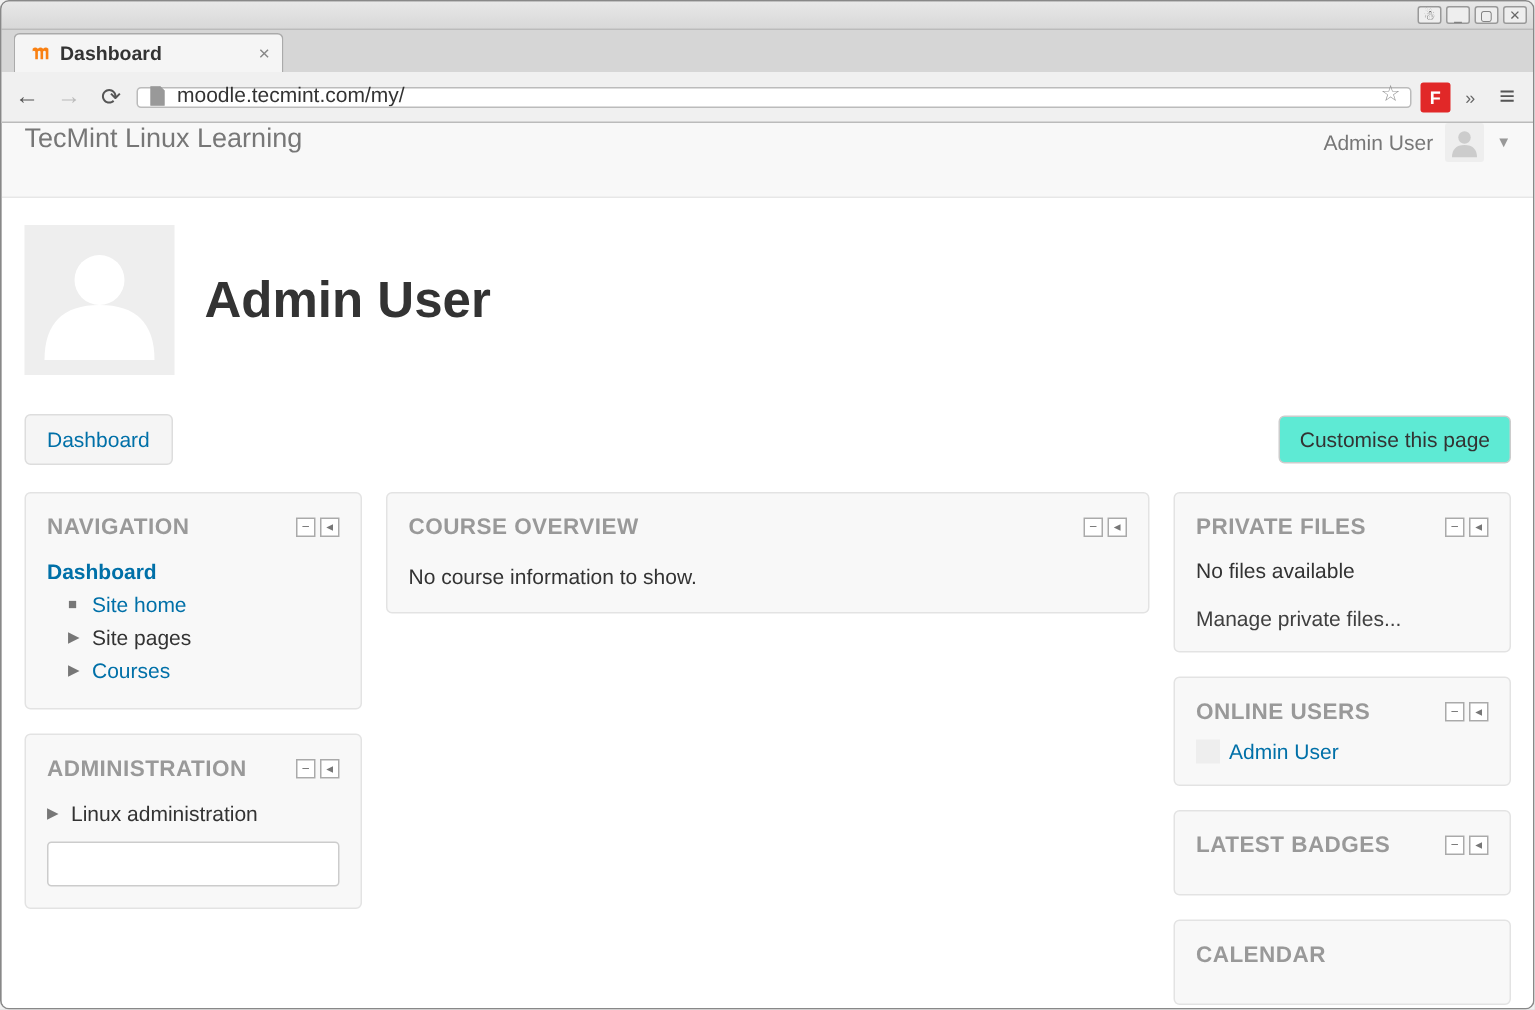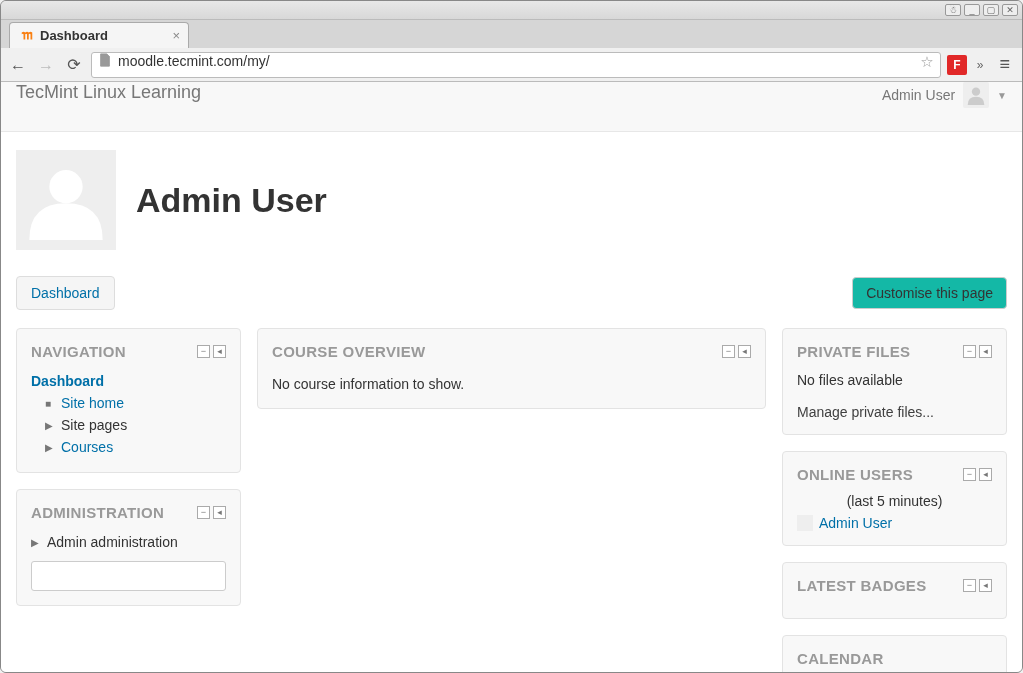--- a/index.html
+++ b/index.html
@@ -12,21 +12,21 @@
 
 .tabbar { height: 28px; background: #d6d6d6; display: flex; align-items: flex-end; padding-left: 8px; }
 .tab { height: 26px; background: #f5f5f5; border: 1px solid #aaa; border-bottom: none; border-radius: 4px 4px 0 0; padding: 0 28px 0 10px; display: flex; align-items: center; gap: 6px; position: relative; min-width: 180px; }
 .tab-favicon { width: 14px; height: 14px; }
 .tab-title { font-size: 13px; color: #333; font-weight: bold; }
 .tab-close { position: absolute; right: 8px; color: #888; font-size: 13px; cursor: pointer; }
 
 .addrbar { height: 34px; background: #f0f0f0; border-bottom: 1px solid #bbb; display: flex; align-items: center; padding: 0 6px; gap: 6px; }
 .navbtn { width: 22px; height: 22px; display: flex; align-items: center; justify-content: center; color: #555; cursor: pointer; font-size: 16px; }
 .navbtn.disabled { color: #bbb; }
-.url-field { flex: 1; height: 26px; background: #fff; border: 1px solid #bbb; border-radius: 3px; display: flex; align-items: flex-start; padding: 0 6px; gap: 6px; }
+.url-field { flex: 1; height: 14px; background: #fff; border: 1px solid #bbb; border-radius: 3px; display: flex; align-items: flex-end; padding: 0 6px; gap: 6px; }
 .url-icon { width: 14px; height: 14px; color: #888; }
 .url-text { flex: 1; border: none; outline: none; font-size: 14px; color: #333; background: transparent; }
 .star-icon { color: #999; font-size: 15px; cursor: pointer; }
 .ext-icon { width: 20px; height: 20px; background: #e12828; color: #fff; font-weight: bold; font-size: 12px; display: flex; align-items: center; justify-content: center; border-radius: 2px; cursor: pointer; }
 .overflow-icon { color: #666; font-size: 12px; cursor: pointer; padding: 0 4px; }
 .menu-icon { color: #555; font-size: 18px; cursor: pointer; padding: 0 6px; }
 
 
 .page-viewport { flex: 1; background: #fff; overflow-y: scroll; overflow-x: hidden; }
 .page { padding: 0; }
@@ -39,21 +39,21 @@
 .caret-down { font-size: 10px; color: #999; }
 
 .header-row { display: flex; align-items: center; gap: 20px; padding: 18px 15px 26px; }
 .avatar-lg { width: 100px; height: 100px; background: #eee; display: flex; align-items: center; justify-content: center; }
 .avatar-lg svg { width: 80px; height: 80px; fill: #fff; }
 .page-title { font-size: 34px; font-weight: bold; color: #333; }
 
 .actions-row { display: flex; justify-content: space-between; align-items: center; padding: 0 15px 18px; }
 .breadcrumb-pill { background: #f5f5f5; border: 1px solid #ddd; border-radius: 4px; padding: 8px 14px; }
 .breadcrumb-pill a { color: #0070a8; text-decoration: none; }
-.btn { background: #14b8a6; border: 1px solid #ccc; border-radius: 4px; padding: 7px 13px; font-size: 14px; color: #333; cursor: pointer; }
+.btn { background: #5eead4; border: 1px solid #ccc; border-radius: 4px; padding: 7px 13px; font-size: 14px; color: #333; cursor: pointer; }
 .btn-search { padding: 6px 14px; }
 
 .columns { display: flex; gap: 16px; padding: 0 15px 20px; align-items: flex-start; }
 .col-left { width: 225px; flex-shrink: 0; }
 .col-mid { flex: 1; }
 .col-right { width: 225px; flex-shrink: 0; }
 
 .block { background: #f8f8f8; border: 1px solid #e3e3e3; border-radius: 4px; margin-bottom: 16px; padding: 14px; }
 .block-header { display: flex; justify-content: space-between; align-items: center; margin-bottom: 10px; }
 .block-title { font-size: 15px; font-weight: bold; color: #999; letter-spacing: 0.3px; text-transform: uppercase; }
@@ -196,21 +196,21 @@
             <div class="block-header">
               <div class="block-title">ADMINISTRATION</div>
               <div class="block-controls">
                 <div class="block-ctrl">−</div>
                 <div class="block-ctrl">◂</div>
               </div>
             </div>
             <ul class="tree">
               <li>
                   <span class="tree-icon">▶</span>
-                  <span class="plain">Admin administration</span>
+                  <span class="plain">Linux administration</span>
                 </li>
             </ul>
             <input type="text" class="admin-input" style="">
           </div>
 
         </div>
 
         <div class="col-mid">
           <div class="block">
             <div class="block-header">
@@ -239,21 +239,20 @@
           </div>
 
           <div class="block">
             <div class="block-header">
               <div class="block-title">ONLINE USERS</div>
               <div class="block-controls">
                 <div class="block-ctrl">−</div>
                 <div class="block-ctrl">◂</div>
               </div>
             </div>
-            <div class="online-info">(last 5 minutes)</div>
             <div class="online-user">
               <span class="avatar-xs"></span>
               <a href="#">Admin User</a>
             </div>
           </div>
 
           <div class="block">
             <div class="block-header">
               <div class="block-title">LATEST BADGES</div>
               <div class="block-controls">

